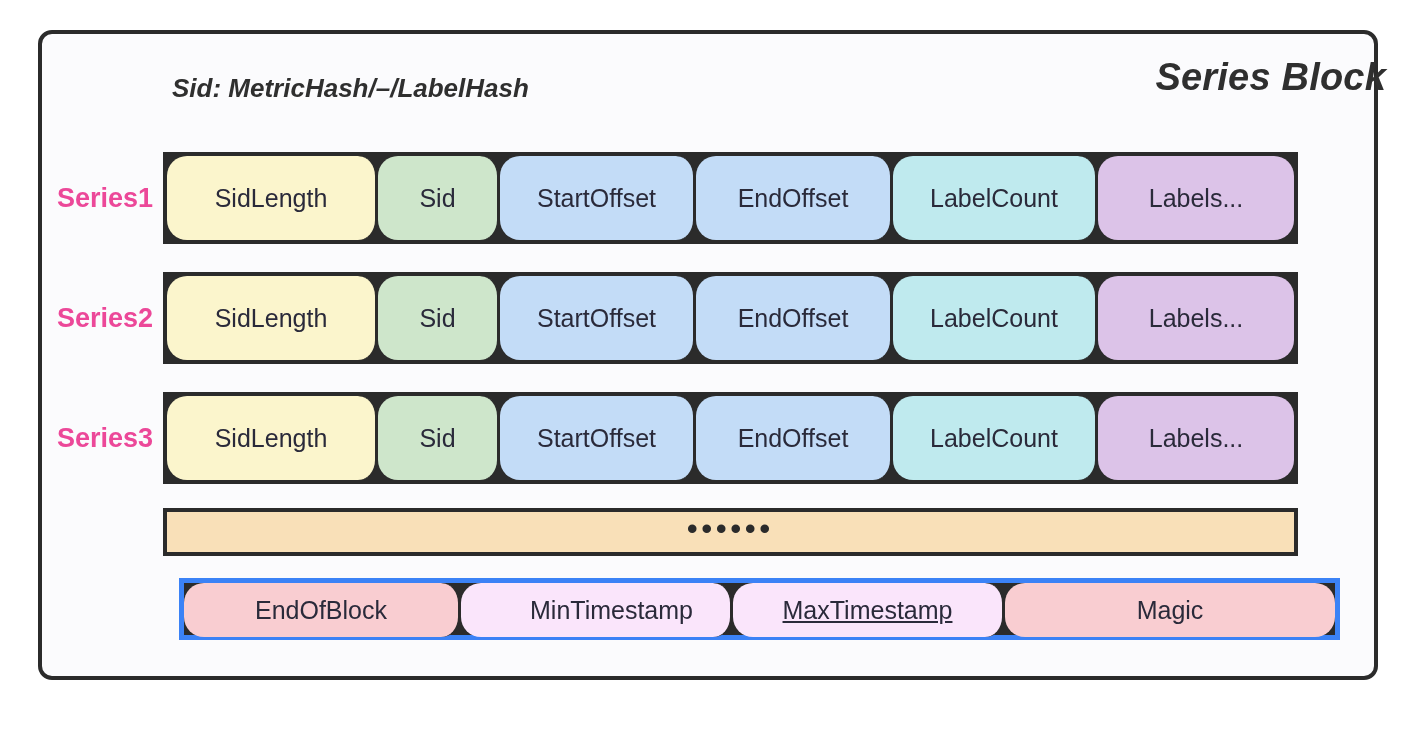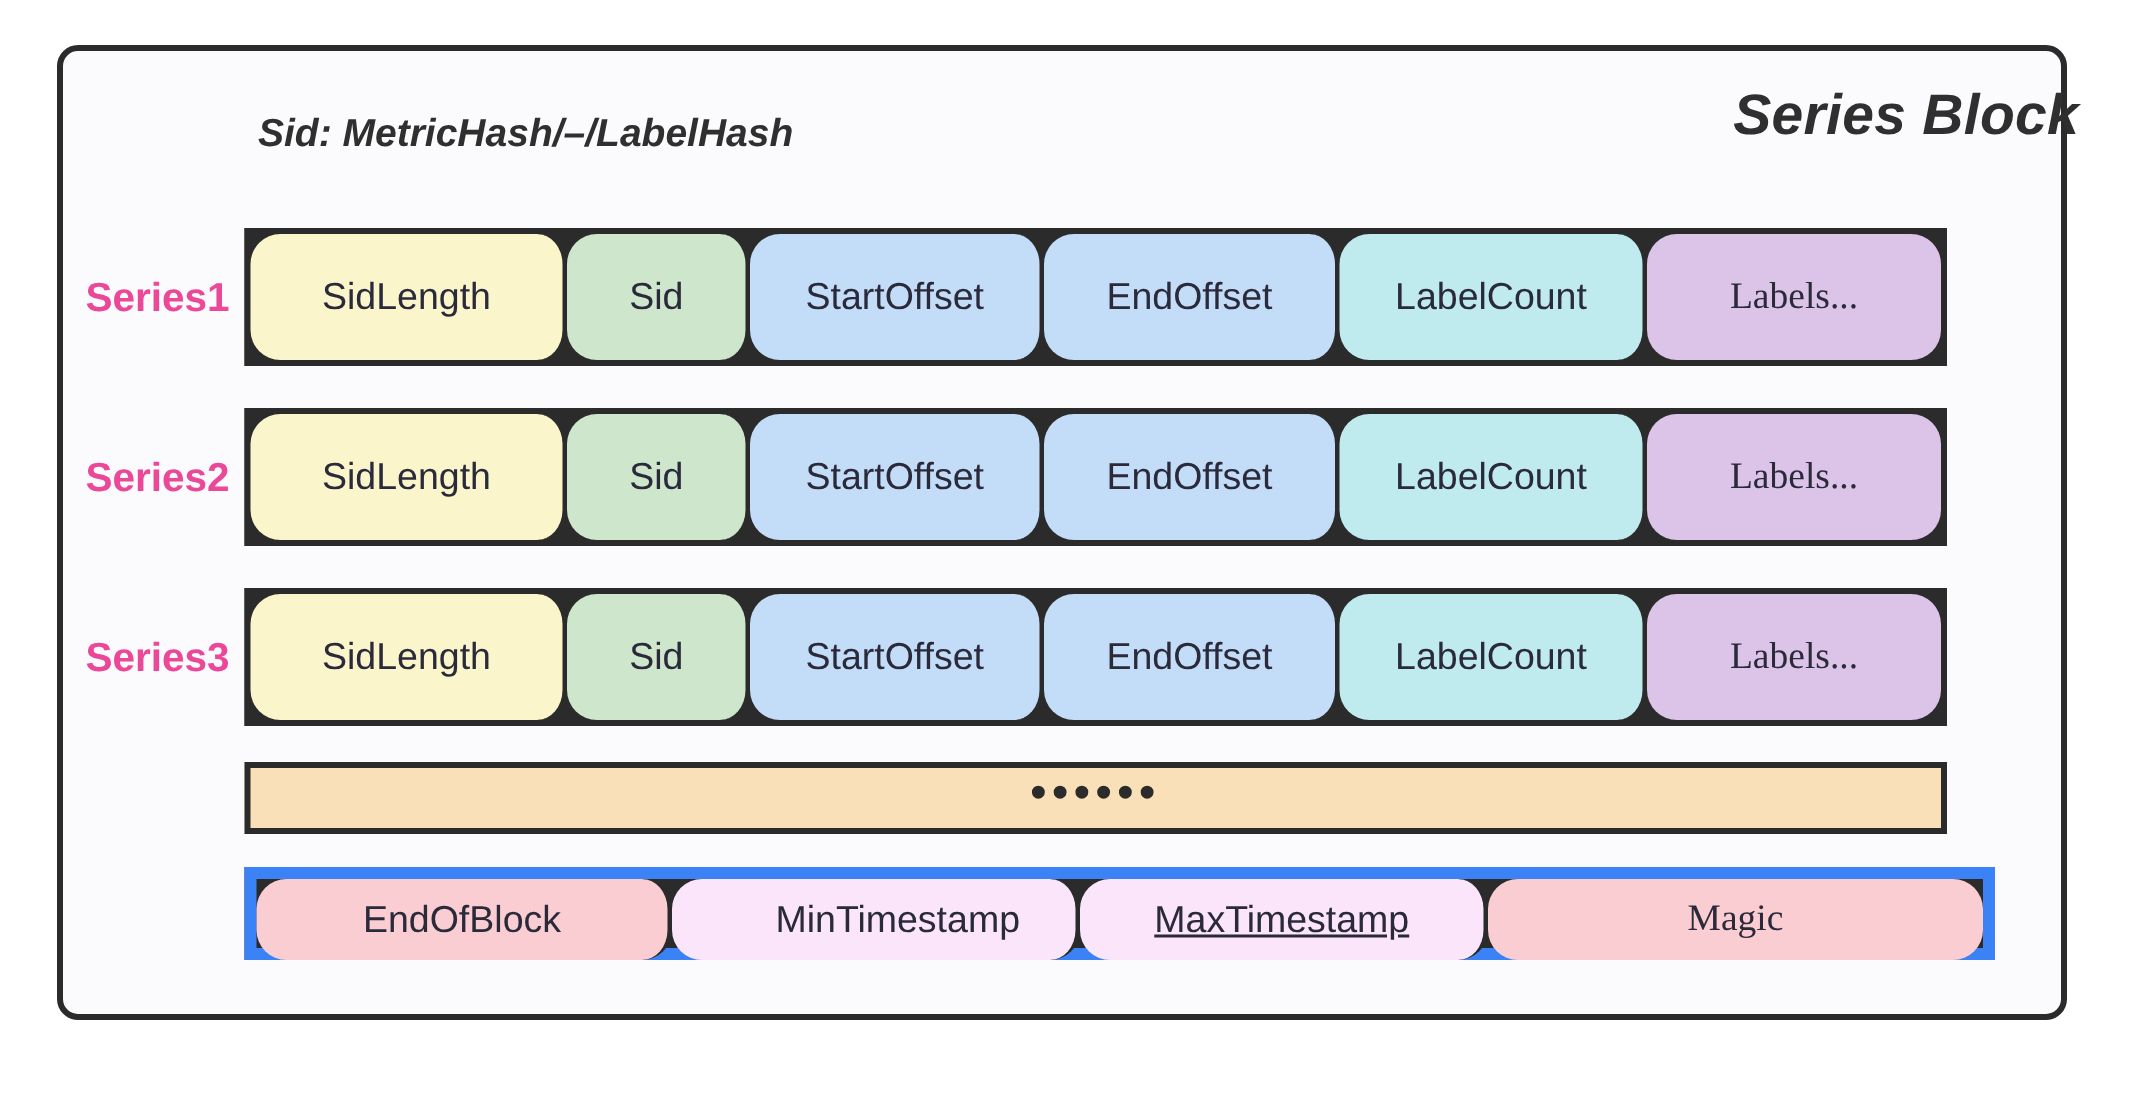--- a/index.html
+++ b/index.html
@@ -93,21 +93,21 @@
     display: flex;
     align-items: center;
     justify-content: center;
     font-size: 25px;
     color: #2a2a3a;
     border-right: 3px solid #2b2b2b;
     white-space: nowrap;
     overflow: hidden;
     border-radius: 20px;
   }
-  .cell:last-child { border-right: none; font-family: Liberation Serif, serif; }
+  .cell:last-child { border-right: none; }
 
   
   .ellipsis-row {
     position: absolute;
     left: 163px;
     height: 48px;
     box-sizing: border-box;
     border: 4px solid #2b2b2b;
   }
   .ellipsis-row .dots {
@@ -121,25 +121,25 @@
     letter-spacing: 4px;
     color: #2b2b2b;
     line-height: 1;
     padding-bottom: 6px;
     box-sizing: border-box;
   }
 
   
   .footer-row {
     position: absolute;
-    left: 163px;
+    left: 179px;
     height: 62px;
     display: flex;
     box-sizing: border-box;
-    border: 8px solid #3b82f6;
+    border: 5px solid #3b82f6;
     background: #2b2b2b;
   }
   .footer-row .cell {
     height: 54px;
     font-size: 25px;
   }
 </style>
 </head>
 <body>
 

